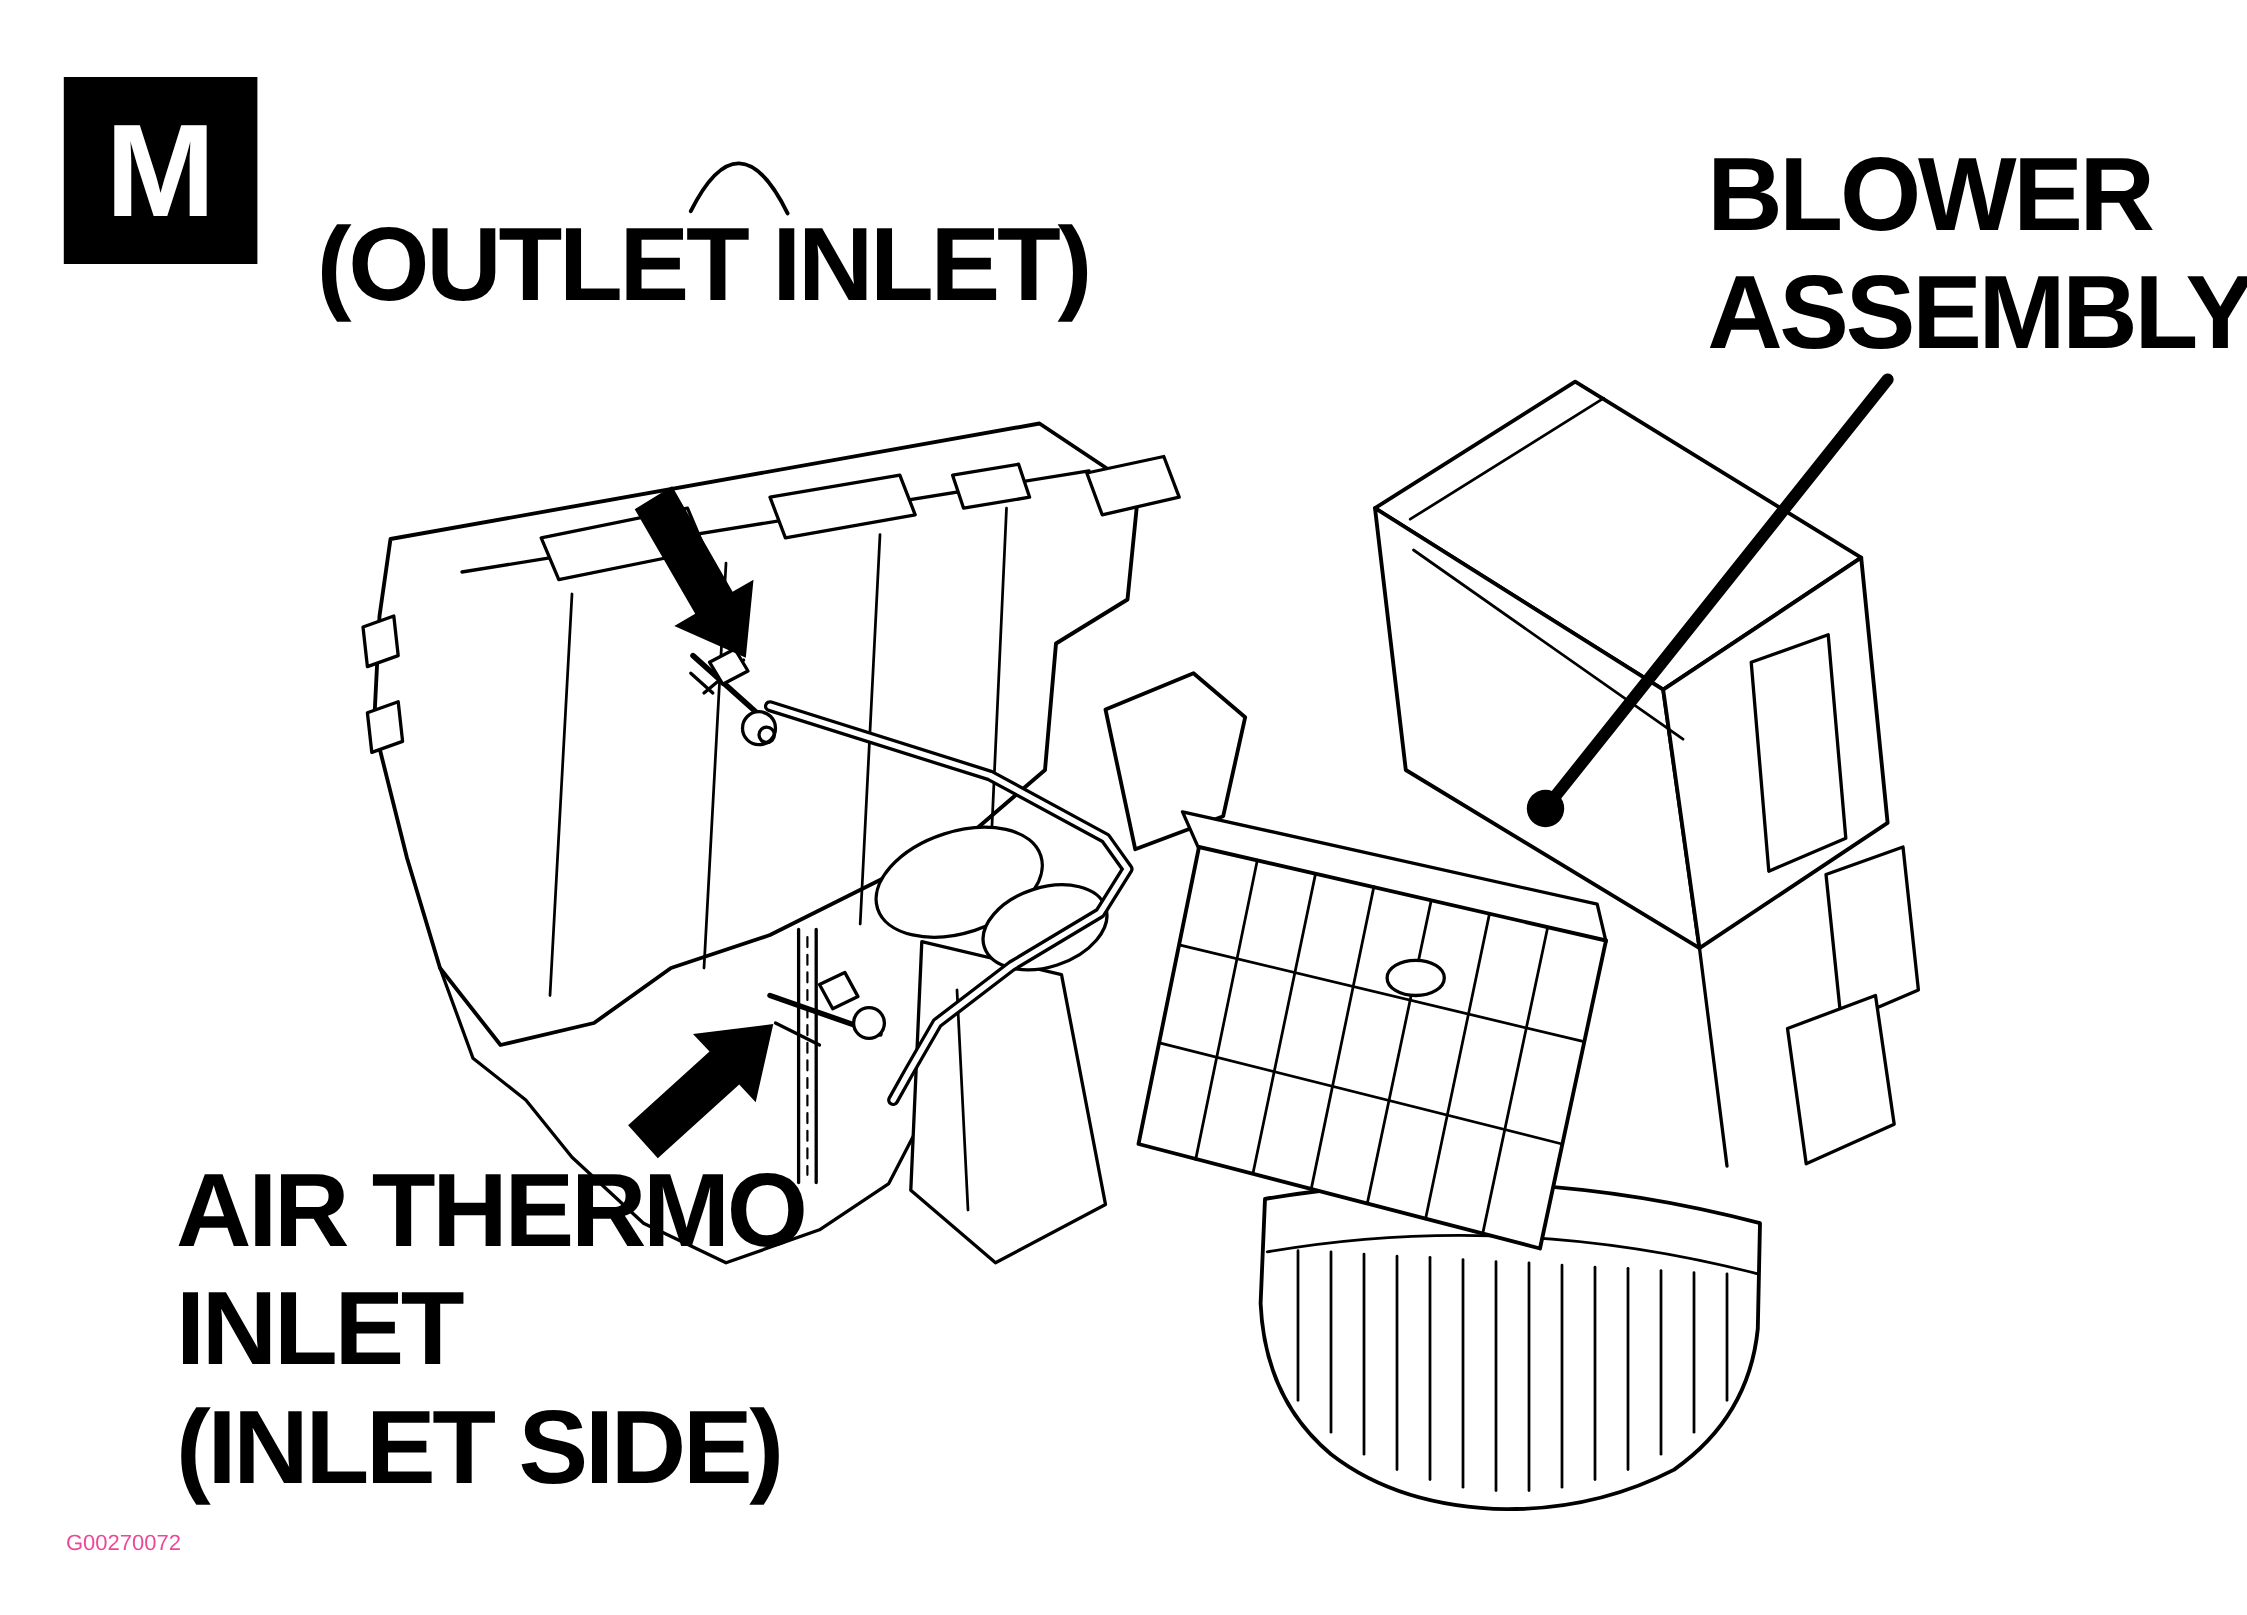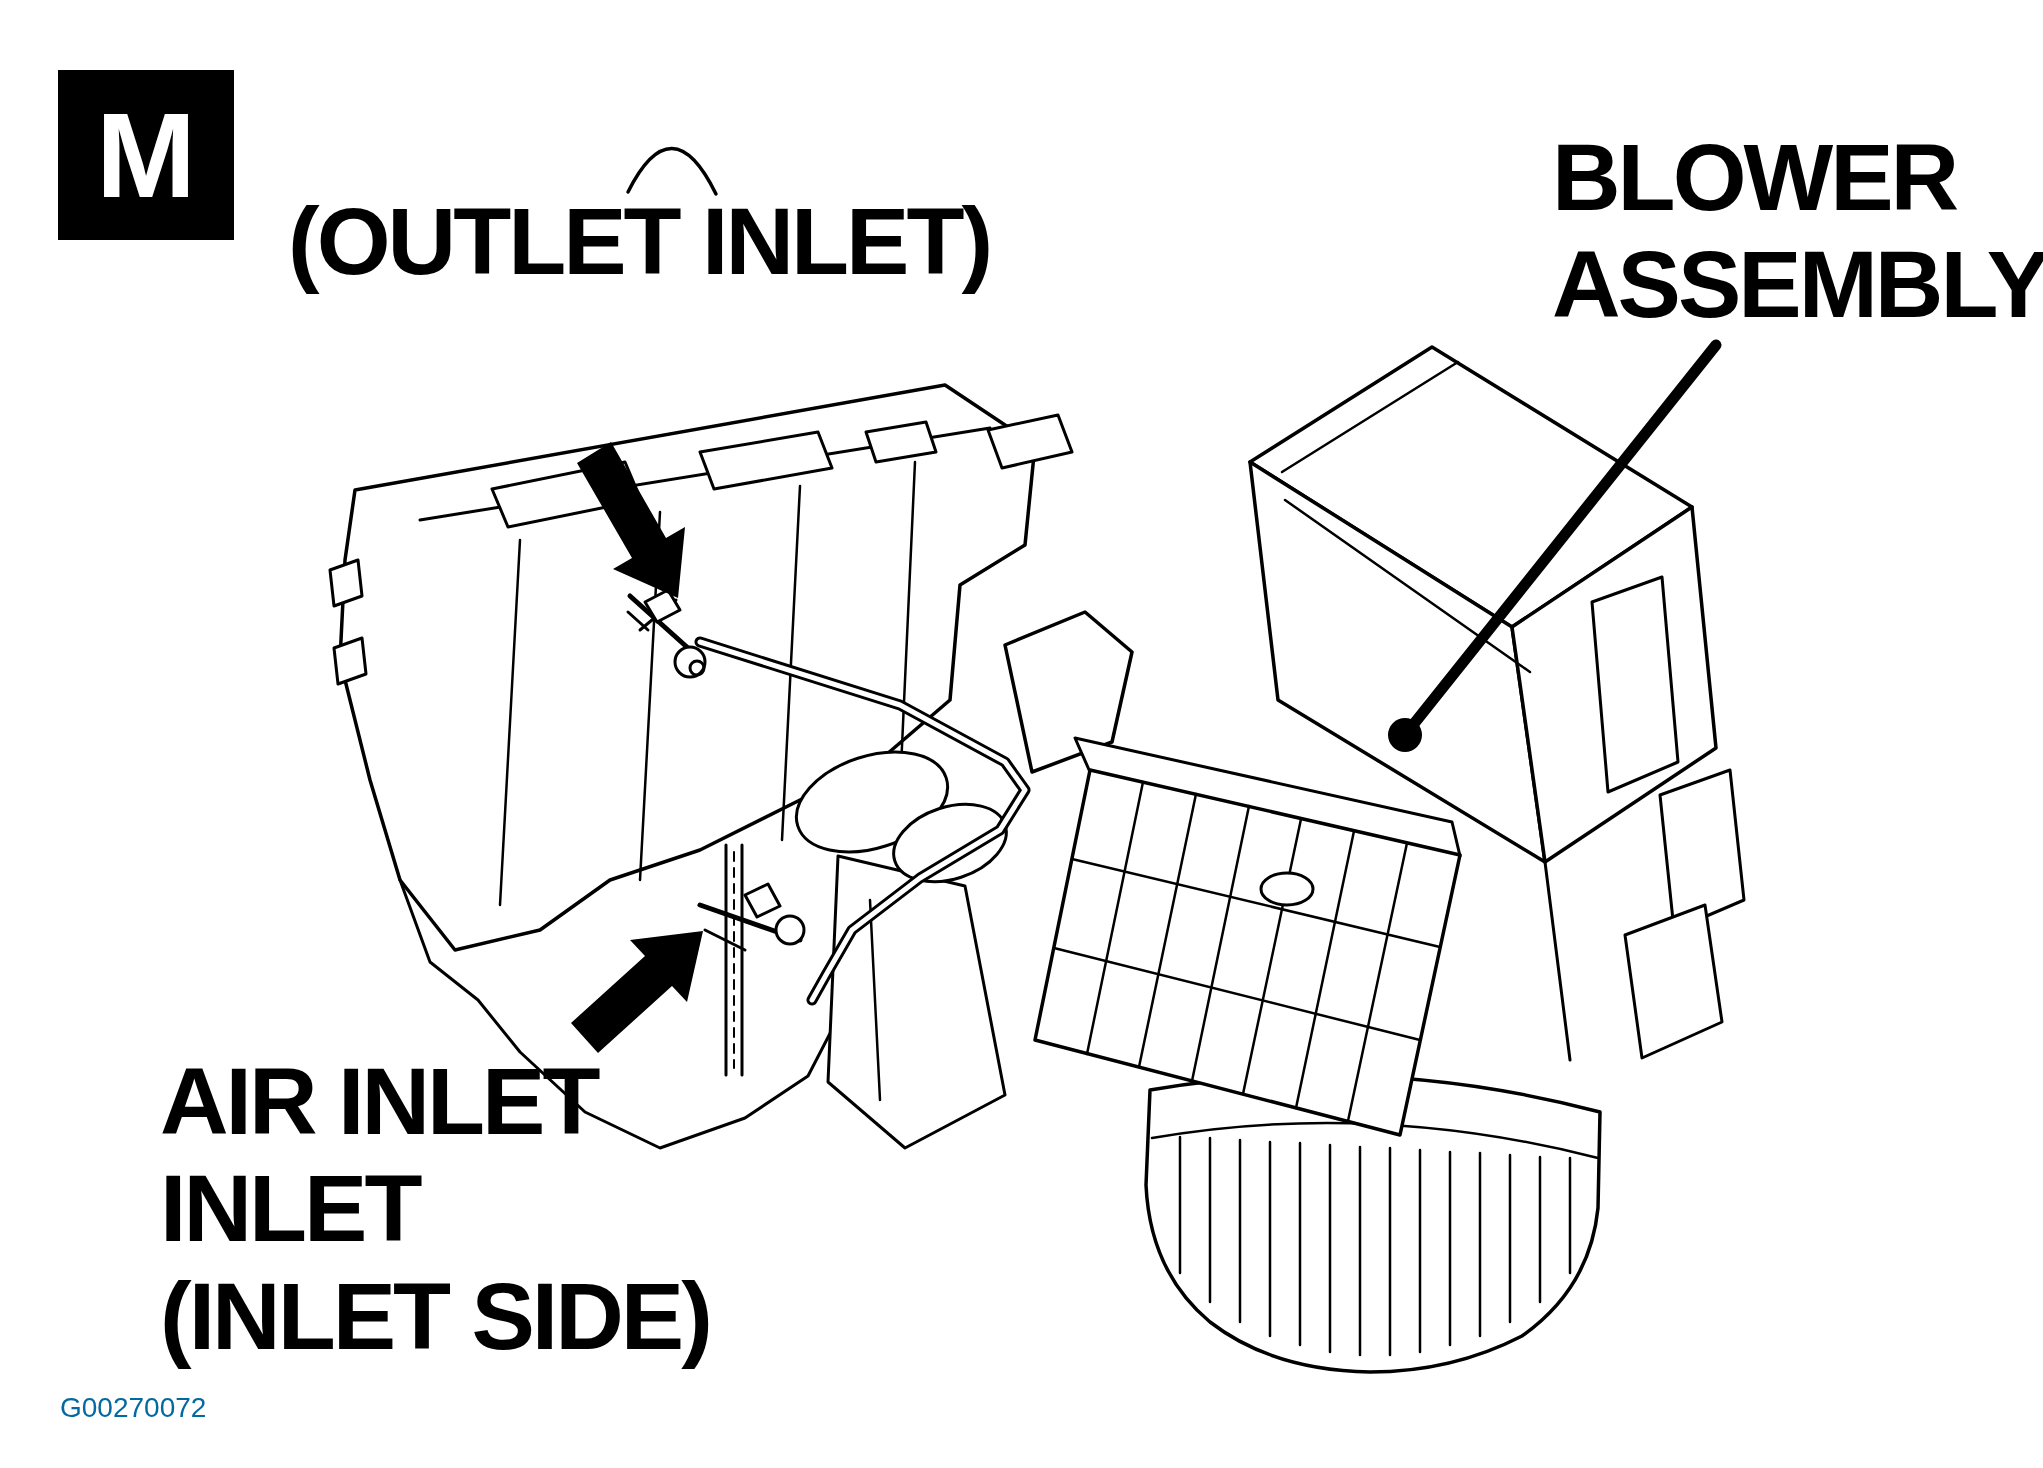--- a/index.html
+++ b/index.html
@@ -12,21 +12,21 @@
     background:#000; color:#fff; display:flex; align-items:center; justify-content:center;
   }
   .m-badge span { font-size:120px; font-weight:bold; line-height:1; }
   .label {
     position:absolute; color:#000; font-weight:bold; font-size:95px;
     line-height:1.13; letter-spacing:-3px; white-space:nowrap;
   }
   .label-outlet { left:288px; top:188px; }
   .label-blower { left:1552px; top:124px; }
   .label-inlet  { left:160px; top:1048px; }
-  .figure-code { position:absolute; left:60px; top:1392px; font-size:28px; color:#0369a1; font-weight:normal; }
+  .figure-code { position:absolute; left:60px; top:1392px; font-size:20px; color:#ec4899; font-weight:normal; }
 </style>
 </head>
 <body>
 
 <div class="stage">
 
   <svg class="drawing" viewBox="0 0 2043 1468" stroke="#000" fill="none" stroke-width="3.5" stroke-linejoin="round" stroke-linecap="round">
 
     <path d="M 628,192 Q 672,104 716,194"></path>
 
@@ -146,20 +146,20 @@
   <div class="label label-outlet">
     <div>(OUTLET INLET)</div>
   </div>
 
   <div class="label label-blower">
     <div>BLOWER</div>
     <div>ASSEMBLY</div>
   </div>
 
   <div class="label label-inlet">
-    <div>AIR INLET</div>
+    <div>AIR THERMO</div>
     <div>INLET</div>
     <div>(INLET SIDE)</div>
   </div>
 
   <div class="figure-code">G00270072</div>
 
 </div>
 
 </body></html>

